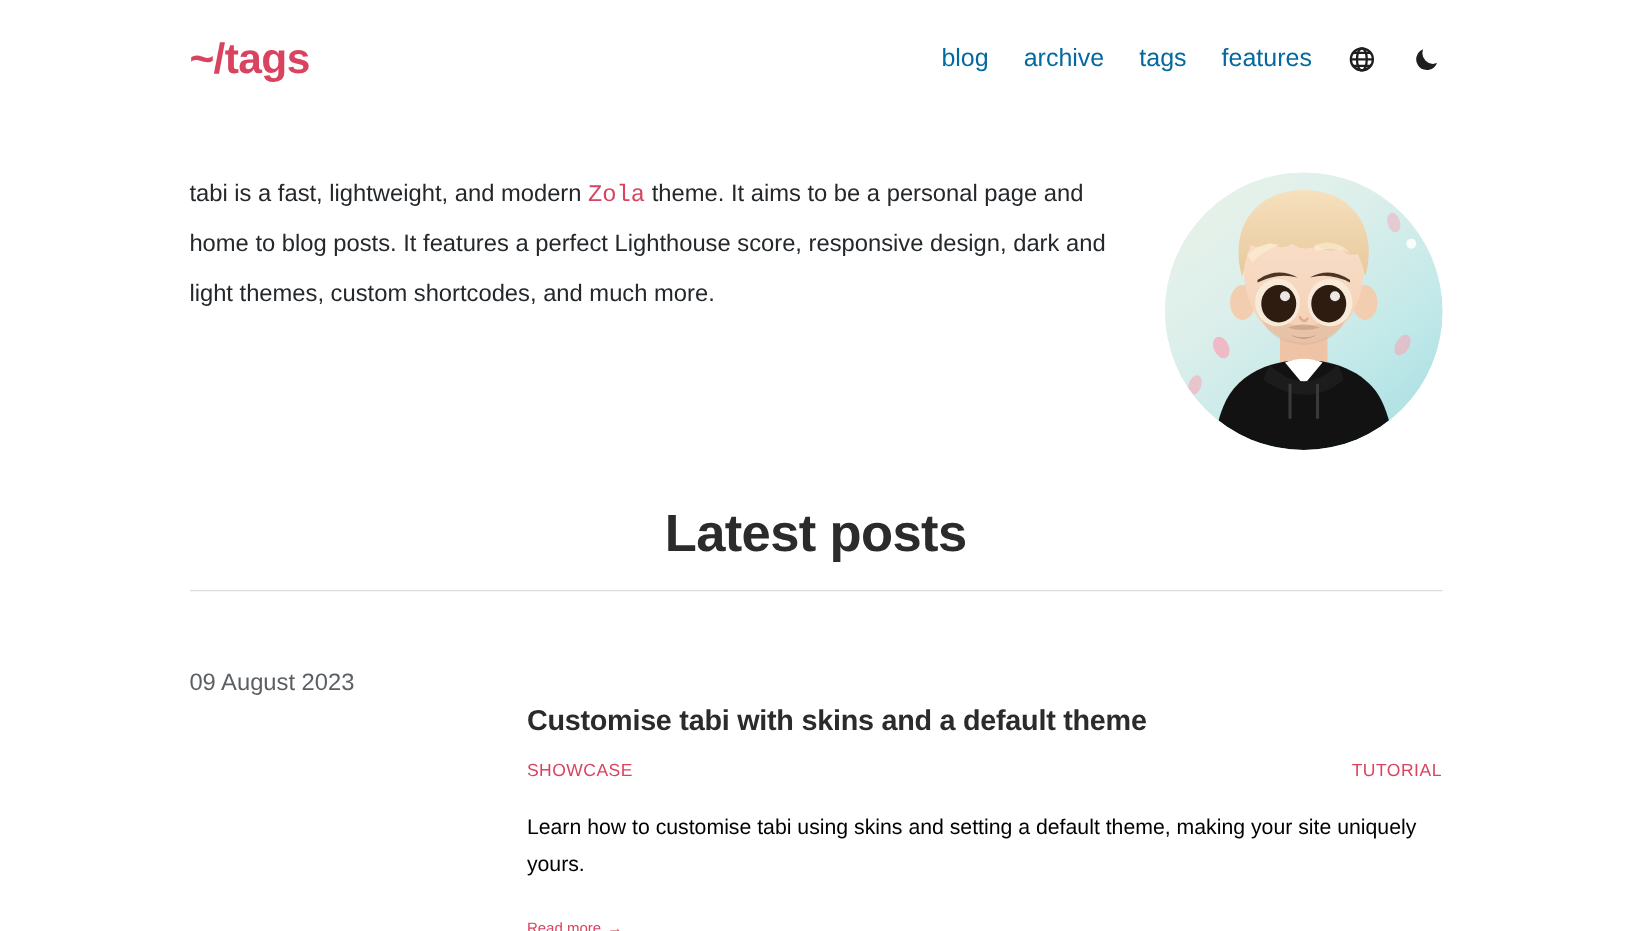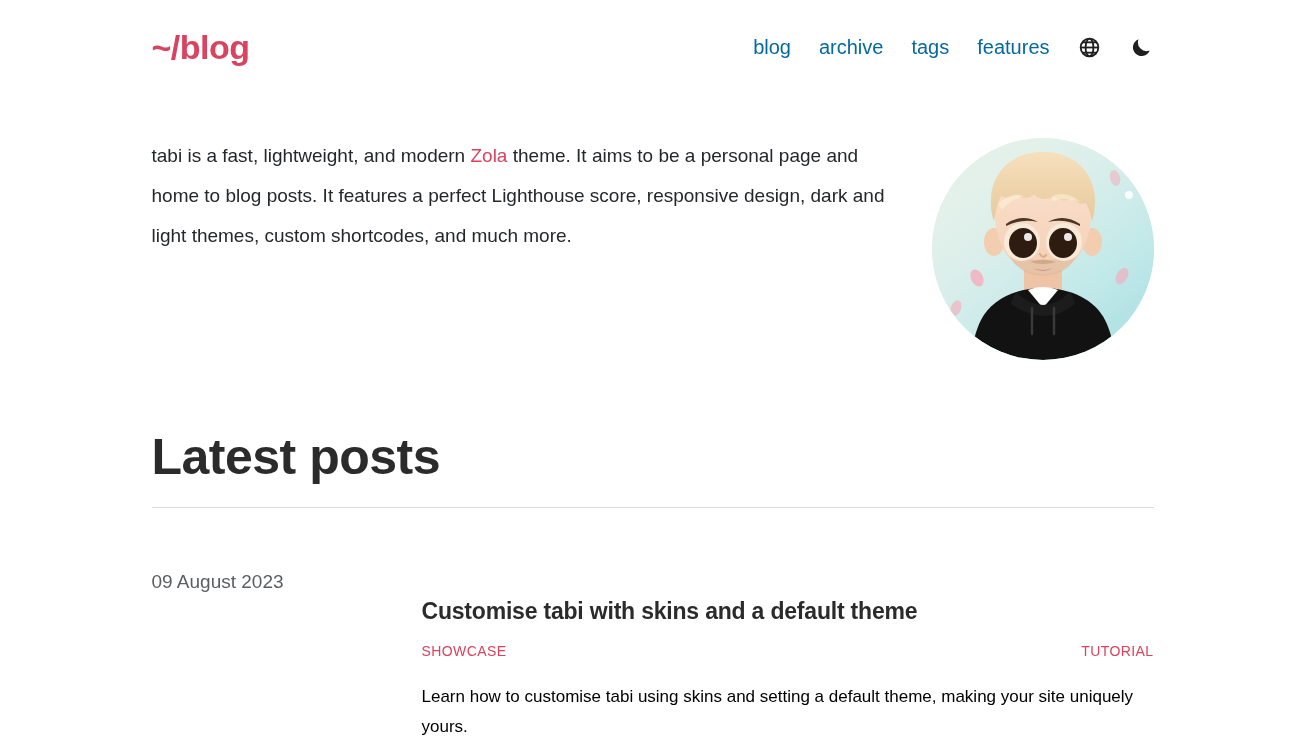--- a/index.html
+++ b/index.html
@@ -95,46 +95,48 @@
     font-size: 19px;
     line-height: 40px;
     color: #25282b;
     max-width: 740px;
   }
 
   .hero-desc a.inline-link {
     color: #d9435f;
     text-decoration: none;
     cursor: pointer;
+    font-family: Liberation Mono, monospace;
   }
 
   
   .avatar-wrap {
     width: 222px;
     height: 222px;
     margin-top: 2px;
     flex: 0 0 auto;
   }
   .avatar {
     position: relative;
     width: 222px;
     height: 222px;
     border-radius: 50%;
     overflow: hidden;
     background: linear-gradient(150deg, #e9f2e7 0%, #dff0ec 38%, #bfe8e8 72%, #aee2e4 100%);
   }
 
   
   .section-heading {
-    font-size: 50px;
+    font-size: 42px;
     font-weight: 700;
     color: #2b2b2b;
     letter-spacing: -0.5px;
-    margin-top: 70px;
+    margin-top: 44px;
     line-height: 1.1;
+    text-align: center;
   }
 
   .divider {
     height: 1px;
     background: #dcdcdc;
     margin-top: 22px;
     border: 0;
   }
 
   .post {
@@ -199,21 +201,21 @@
   }
   .read-more .arrow { margin-left: 5px; }
 </style>
 </head>
 <body>
 
 <div class="page">
   <div class="container">
 
     <header class="site-header">
-      <a class="logo" href="#">~/blog</a>
+      <a class="logo" href="#">~/tags</a>
 
       <nav class="main-nav">
         <a class="nav-link" href="#">blog</a>
         <a class="nav-link" href="#">archive</a>
         <a class="nav-link" href="#">tags</a>
         <a class="nav-link" href="#">features</a>
 
         <span class="icon-btn">
           <svg width="23" height="23" viewBox="0 0 24 24" fill="none" stroke="#1f1f1f" stroke-width="1.9">
             <circle cx="12" cy="12" r="9.2"></circle>

